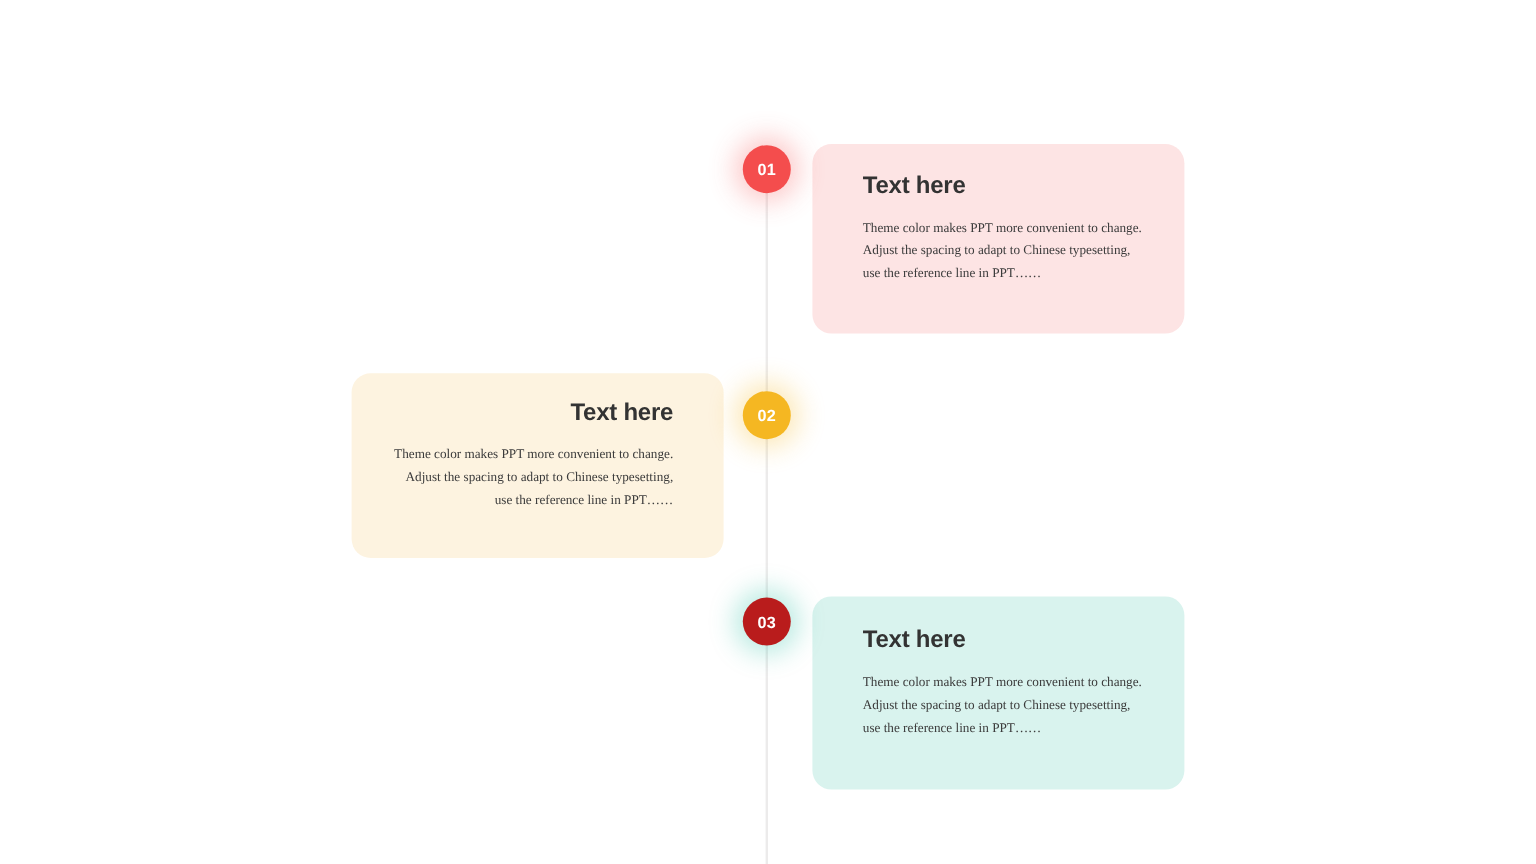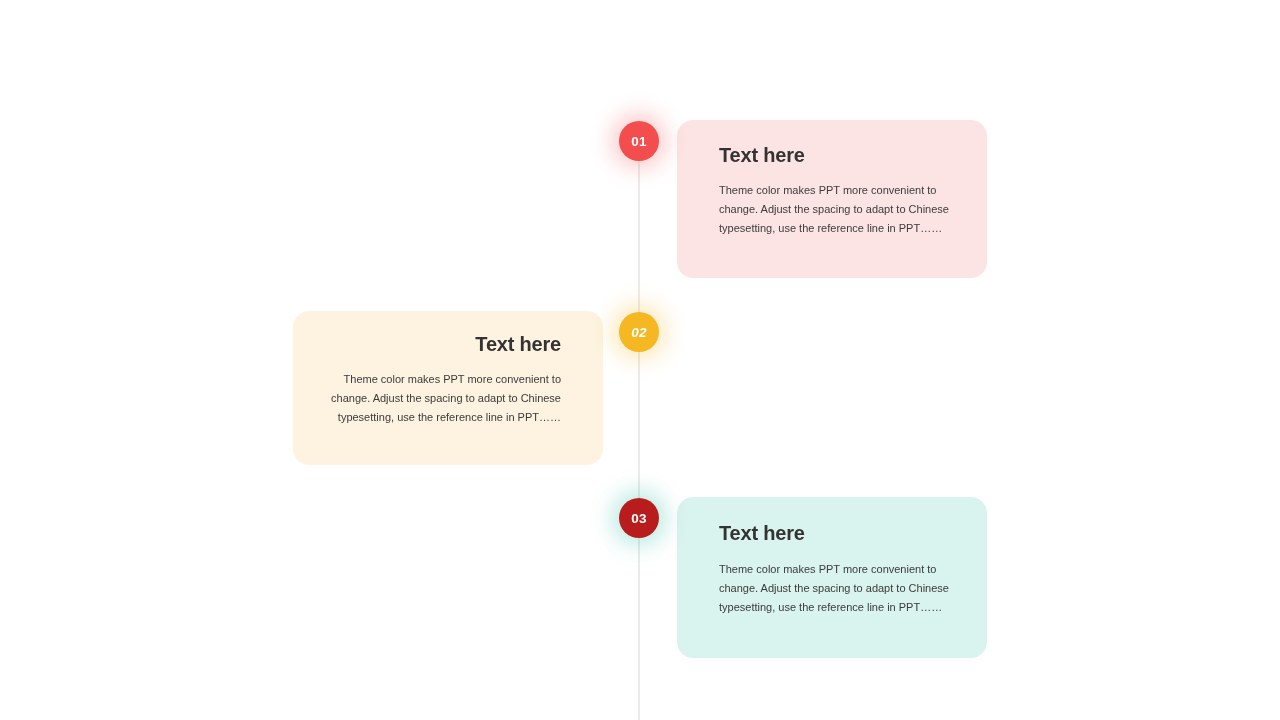--- a/index.html
+++ b/index.html
@@ -48,24 +48,23 @@
     box-sizing: border-box;
   }
   .badge-01 {
     left: 619px;
     top: 121px;
     background: #f44d4d;
     box-shadow: 0 0 22px 7px rgba(244, 77, 77, 0.30);
   }
   .badge-02 {
     left: 619px;
-    top: 312px;
+    top: 326px;
     background: #f5b722;
     box-shadow: 0 0 22px 7px rgba(245, 183, 34, 0.32);
-    font-style: italic;
   }
   .badge-03 {
     left: 619px;
     top: 498px;
     background: #b91c1c;
     box-shadow: 0 0 22px 7px rgba(0, 178, 149, 0.28);
   }
 
   
   .card {
@@ -79,20 +78,21 @@
     font-size: 20px;
     font-weight: bold;
     color: #333333;
     letter-spacing: -0.2px;
   }
   .card-body {
     margin: 0;
     font-size: 11px;
     line-height: 19px;
     color: #3b3b3b;
+    font-family: Liberation Serif, serif;
   }
 
   
   .card-01 {
     left: 677px;
     top: 120px;
     width: 310px;
     height: 158px;
     background: #fde4e4;
     padding: 24px 34px 0 42px;

